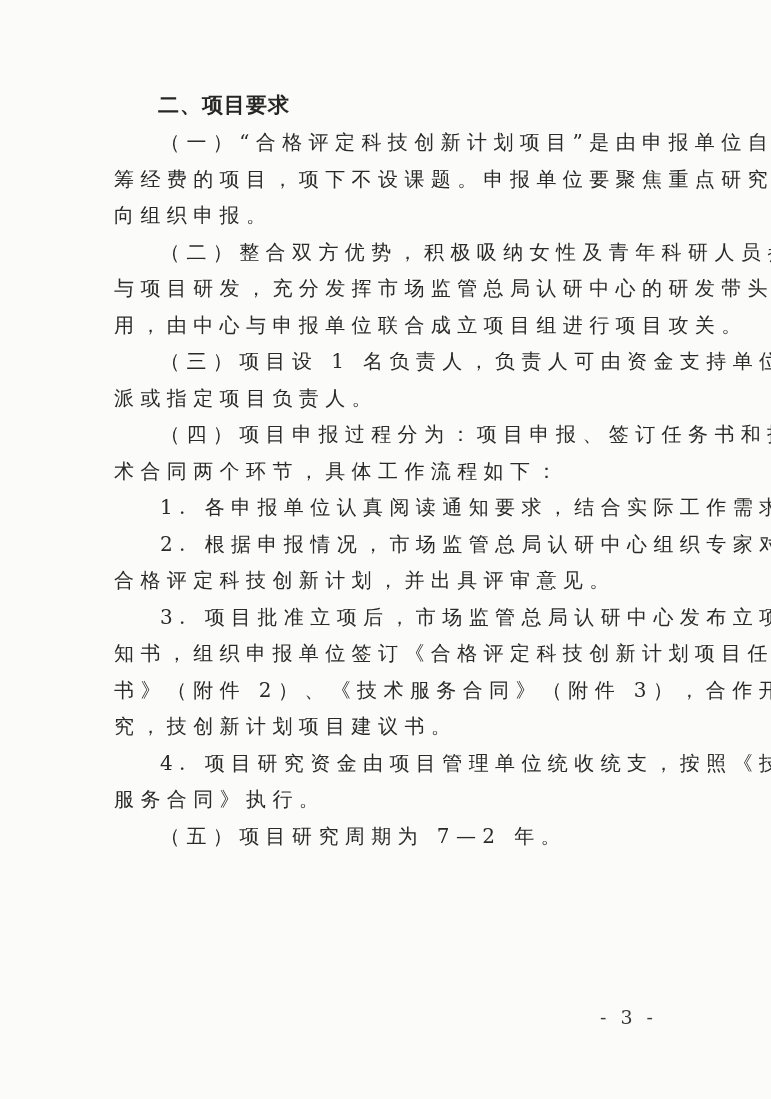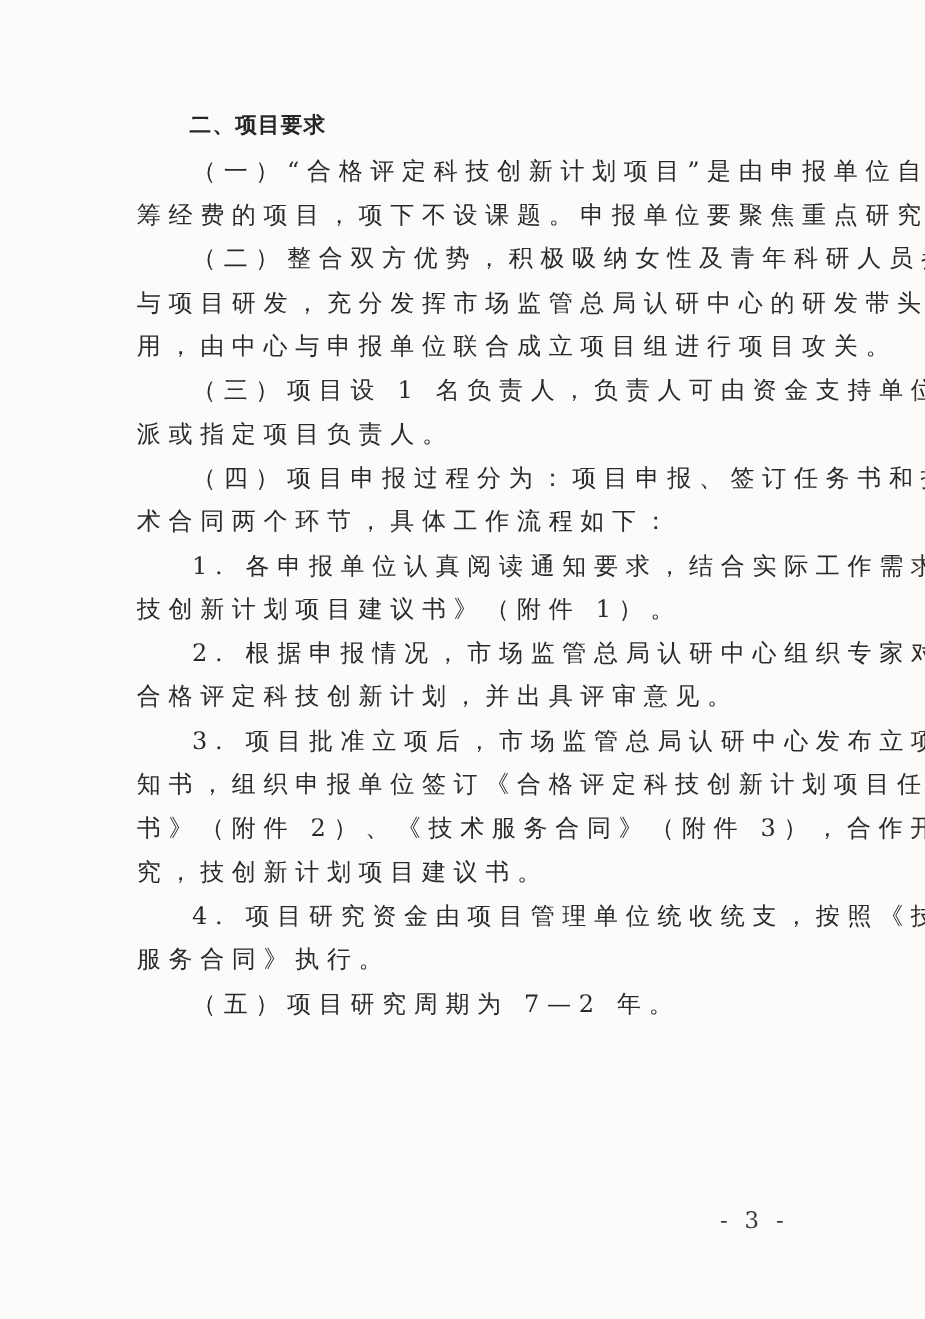--- a/index.html
+++ b/index.html
@@ -11,21 +11,21 @@
     font-family: "DejaVu Serif", "Liberation Serif", serif;
     color: #2a2a2a;
   }
   .page {
     position: absolute;
     left: 114px; top: 86px;
     width: 548px;
   }
   .heading {
     font-family: "DejaVu Sans", "Liberation Sans", sans-serif;
-    font-size: 18px;
+    font-size: 21px;
     font-weight: bold;
     color: #262626;
     margin-left: 44px;
     height: 38px;
     line-height: 38px;
     letter-spacing: 1px;
   }
   .para {
     font-size: 20px;
     line-height: 36.5px;
@@ -47,37 +47,37 @@
 </style>
 </head>
 <body>
 
 <div class="page">
   <div class="heading">二、项目要求</div>
 
   <p class="para">
     <span class="line first">（一）“合格评定科技创新计划项目”是由申报单位自</span>
     <span class="line">筹经费的项目，项下不设课题。申报单位要聚焦重点研究方</span>
+    <span class="line">向组织申报。</span>
   </p>
   <p class="para">
     <span class="line first">（二）整合双方优势，积极吸纳女性及青年科研人员参</span>
     <span class="line">与项目研发，充分发挥市场监管总局认研中心的研发带头作</span>
     <span class="line">用，由中心与申报单位联合成立项目组进行项目攻关。</span>
   </p>
   <p class="para">
     <span class="line first">（三）项目设 1 名负责人，负责人可由资金支持单位委</span>
     <span class="line">派或指定项目负责人。</span>
   </p>
   <p class="para">
     <span class="line first">（四）项目申报过程分为：项目申报、签订任务书和技</span>
     <span class="line">术合同两个环节，具体工作流程如下：</span>
   </p>
   <p class="para">
     <span class="line first">1. 各申报单位认真阅读通知要求，结合实际工作需求，</span>
-    <span class="line">技创新计划项目建议书》（附件 1）。</span>
   </p>
   <p class="para">
     <span class="line first">2. 根据申报情况，市场监管总局认研中心组织专家对申</span>
     <span class="line">合格评定科技创新计划，并出具评审意见。</span>
   </p>
   <p class="para">
     <span class="line first">3. 项目批准立项后，市场监管总局认研中心发布立项通</span>
     <span class="line">知书，组织申报单位签订《合格评定科技创新计划项目任务</span>
     <span class="line">书》（附件 2）、《技术服务合同》（附件 3），合作开展研</span>
     <span class="line">究，技创新计划项目建议书。</span>

